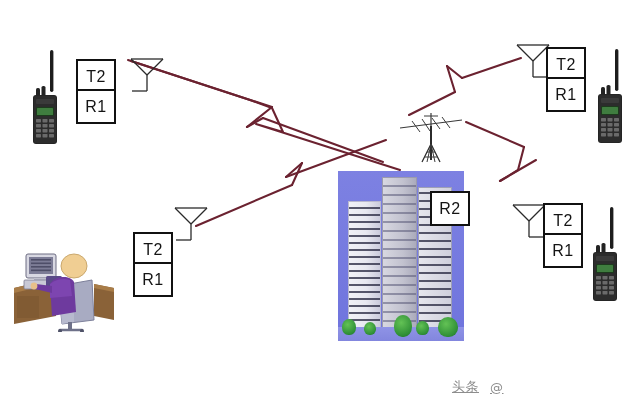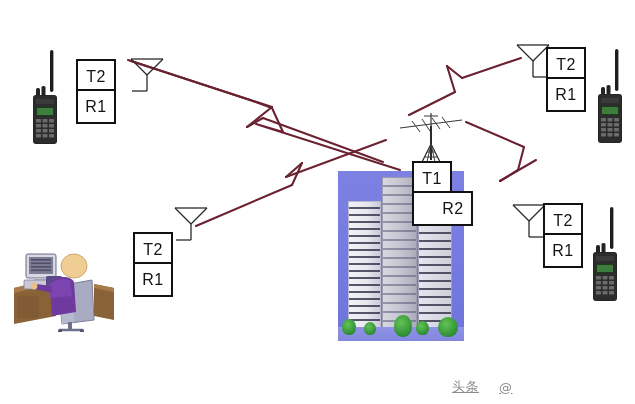--- a/index.html
+++ b/index.html
@@ -68,21 +68,21 @@
     font-size:15px;color:#1b1b1b;letter-spacing:1px;
     font-family:"DejaVu Sans","Liberation Sans",sans-serif;
     z-index:60;white-space:nowrap;
   }
   #watermark{
     position:absolute;left:452px;top:378px;
     font-size:13px;color:#8d8d8d;letter-spacing:.5px;
     font-family:"DejaVu Sans","Liberation Sans",sans-serif;
     z-index:60;white-space:nowrap;
   }
-  #wm-row{display:flex;align-items:center;gap:20px;text-decoration:underline;}
+  #wm-row{display:flex;align-items:center;gap:11px;text-decoration:underline;}
   #wm-badge{color:#8d8d8d;}
 </style>
 </head>
 <body>
 
 <div id="stage">
 
   <svg class="abs" style="left:0;top:0;width:635px;height:404px;z-index:10;" viewBox="0 0 635 404">
     <g fill="none" stroke="#6b2230" stroke-width="2.1" stroke-linecap="round" stroke-linejoin="round">
 
@@ -127,24 +127,21 @@
 
       <line x1="33" y1="40" x2="24" y2="58" stroke="#2b2b2b" stroke-width="1.2"></line>
       <line x1="33" y1="40" x2="42" y2="58" stroke="#2b2b2b" stroke-width="1.2"></line>
       <line x1="29" y1="48" x2="37" y2="48"></line>
       <line x1="27" y1="53" x2="39" y2="53"></line>
       <line x1="33" y1="40" x2="29" y2="58"></line>
       <line x1="33" y1="40" x2="37" y2="58"></line>
     </g>
   </svg>
 
-  <div class="labelbox tall" style="left:412px;top:161px;">
-    <span class="txt">T1</span>
-  </div>
-  <div class="labelbox tall" style="left:412px;top:191px;padding-left:21px;">
+  <div class="labelbox tall" style="left:430px;top:191px;">
     <span class="txt">R2</span>
   </div>
 
   <div id="building">
     <div class="sky"></div>
 
     <div class="twr twr-a">
       <div class="floors">
         <i style="top:6px"></i>
           <i style="top:13px"></i>

